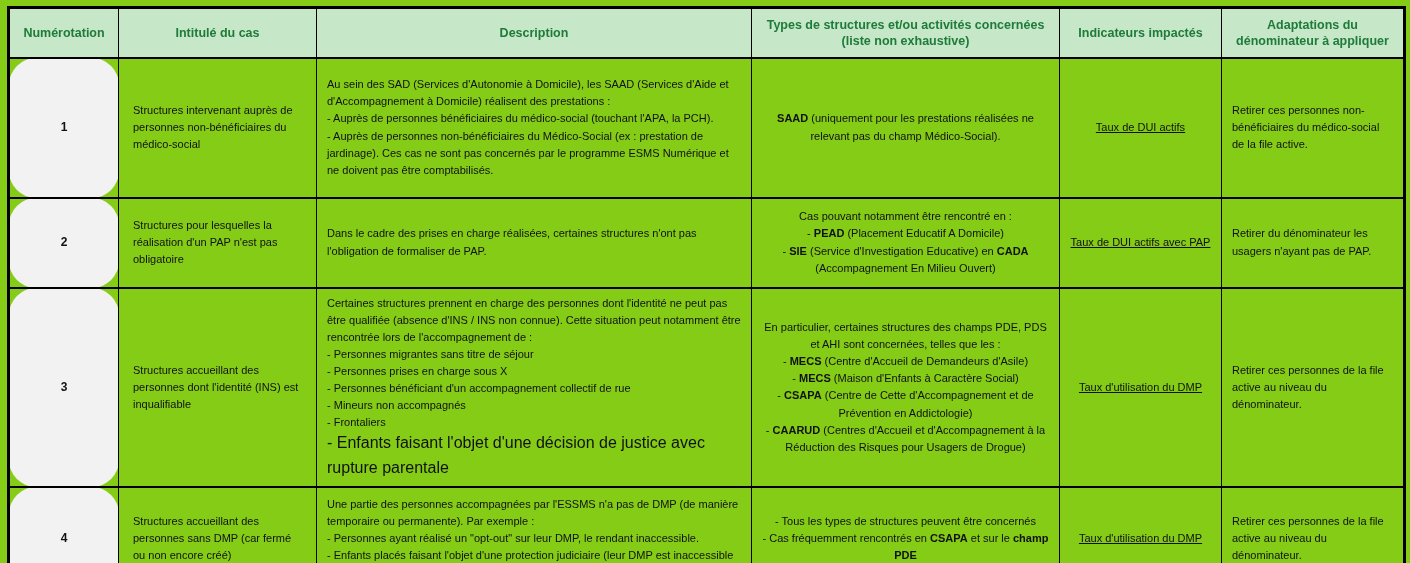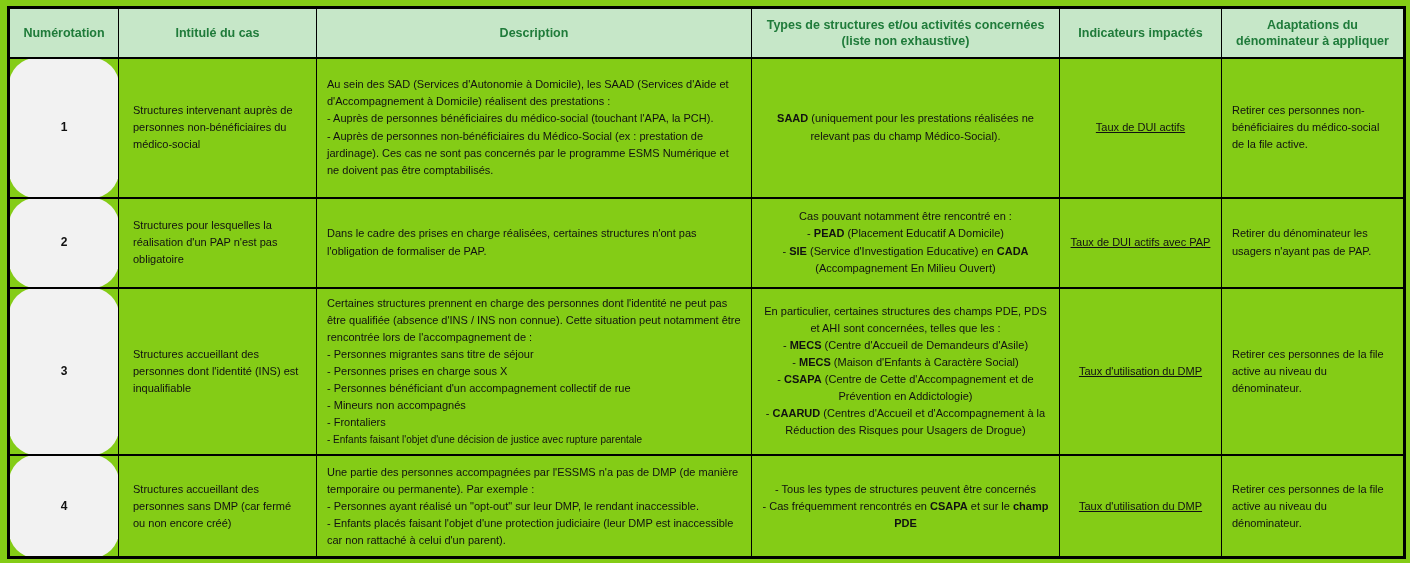--- a/index.html
+++ b/index.html
@@ -75,21 +75,21 @@
     text-decoration: underline;
   }
   td.adapt {
     text-align: left;
     padding: 12px 10px;
   }
   .line { margin: 0; }
   .bold { font-weight: 700; }
   .alt {
     font-family: "Liberation Sans", sans-serif;
-    font-size: 10px;
+    font-size: 16px;
   }
 </style>
 </head>
 <body>
 
 <div class="page">
   <table class="cases">
     <colgroup>
       <col style="width:110px">
       <col style="width:198px">

